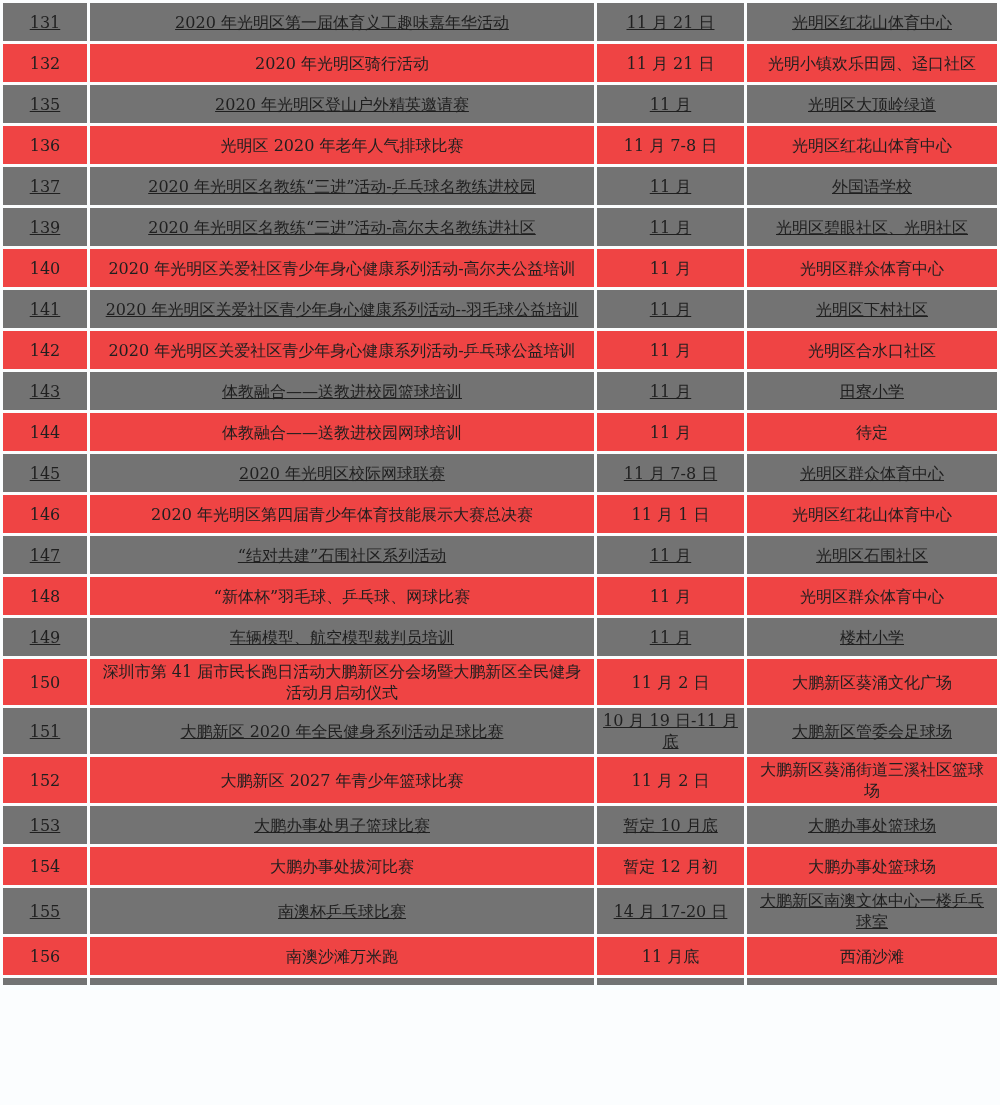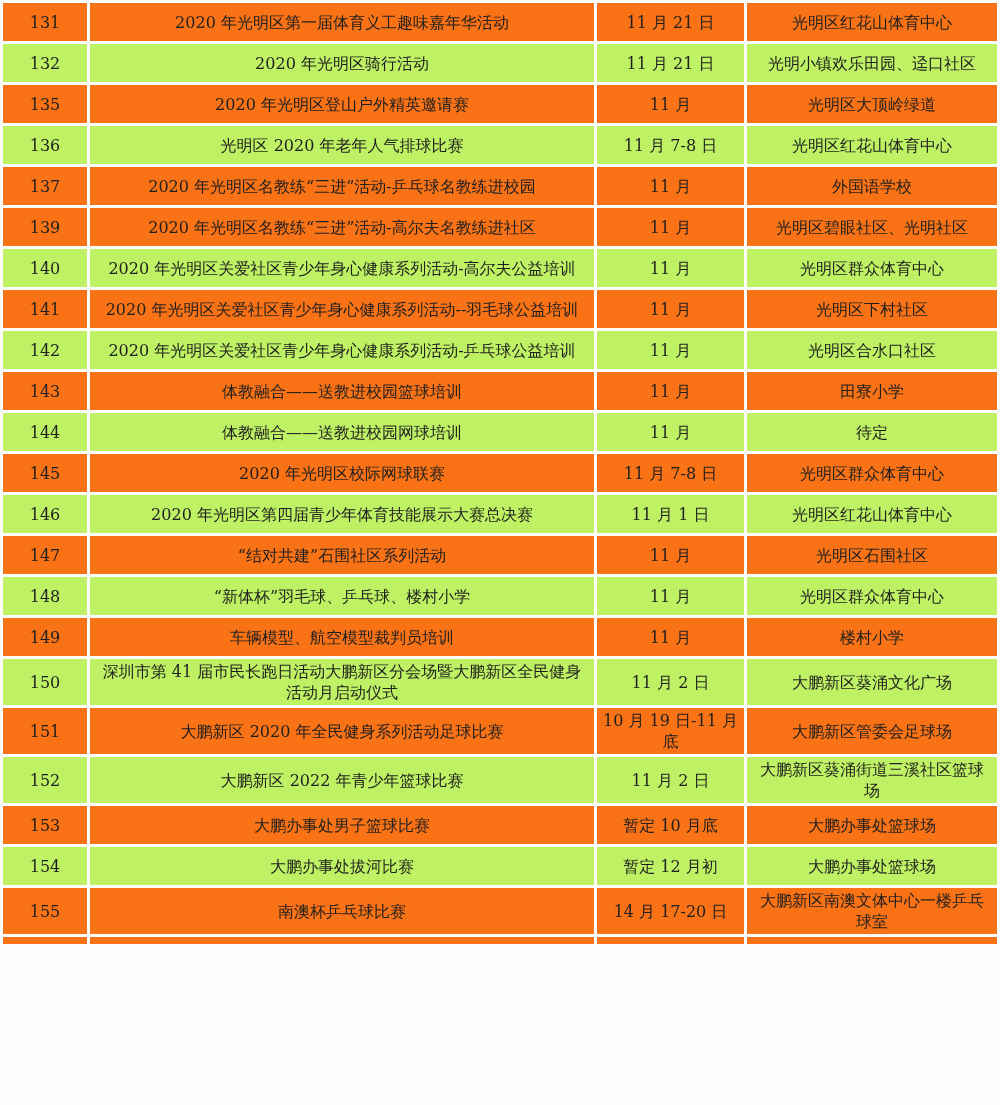--- a/index.html
+++ b/index.html
@@ -19,22 +19,22 @@
   td {
     height: 34px;
     padding: 2px 6px;
     text-align: center;
     vertical-align: middle;
     font-size: 16px;
     line-height: 21px;
     color: #1f1f1f;
     word-break: break-all;
   }
-  tr.dark  td { background: #f97316; }
-  tr.light td { background: #bef264; }
+  tr.dark  td { background: #737373; text-decoration: underline; }
+  tr.light td { background: #ef4444; }
   tr.partial td { height: 7px; padding: 0; }
 </style>
 </head>
 <body>
 
 <table class="events">
   <colgroup>
     <col style="width:84px">
     <col style="width:504px">
     <col style="width:147px">
@@ -121,21 +121,21 @@
         <td>光明区红花山体育中心</td>
       </tr>
       <tr class="dark">
         <td>147</td>
         <td>“结对共建”石围社区系列活动</td>
         <td>11 月</td>
         <td>光明区石围社区</td>
       </tr>
       <tr class="light">
         <td>148</td>
-        <td>“新体杯”羽毛球、乒乓球、楼村小学</td>
+        <td>“新体杯”羽毛球、乒乓球、网球比赛</td>
         <td>11 月</td>
         <td>光明区群众体育中心</td>
       </tr>
       <tr class="dark">
         <td>149</td>
         <td>车辆模型、航空模型裁判员培训</td>
         <td>11 月</td>
         <td>楼村小学</td>
       </tr>
       <tr class="light">
@@ -145,21 +145,21 @@
         <td>大鹏新区葵涌文化广场</td>
       </tr>
       <tr class="dark">
         <td>151</td>
         <td>大鹏新区 2020 年全民健身系列活动足球比赛</td>
         <td>10 月 19 日-11 月底</td>
         <td>大鹏新区管委会足球场</td>
       </tr>
       <tr class="light">
         <td>152</td>
-        <td>大鹏新区 2022 年青少年篮球比赛</td>
+        <td>大鹏新区 2027 年青少年篮球比赛</td>
         <td>11 月 2 日</td>
         <td>大鹏新区葵涌街道三溪社区篮球场</td>
       </tr>
       <tr class="dark">
         <td>153</td>
         <td>大鹏办事处男子篮球比赛</td>
         <td>暂定 10 月底</td>
         <td>大鹏办事处篮球场</td>
       </tr>
       <tr class="light">
@@ -167,20 +167,26 @@
         <td>大鹏办事处拔河比赛</td>
         <td>暂定 12 月初</td>
         <td>大鹏办事处篮球场</td>
       </tr>
       <tr class="dark">
         <td>155</td>
         <td>南澳杯乒乓球比赛</td>
         <td>14 月 17-20 日</td>
         <td>大鹏新区南澳文体中心一楼乒乓球室</td>
       </tr>
+      <tr class="light">
+        <td>156</td>
+        <td>南澳沙滩万米跑</td>
+        <td>11 月底</td>
+        <td>西涌沙滩</td>
+      </tr>
     </tbody>
   <tbody>
     <tr class="dark partial">
       <td></td>
       <td></td>
       <td></td>
       <td></td>
     </tr>
   </tbody>
 </table>

